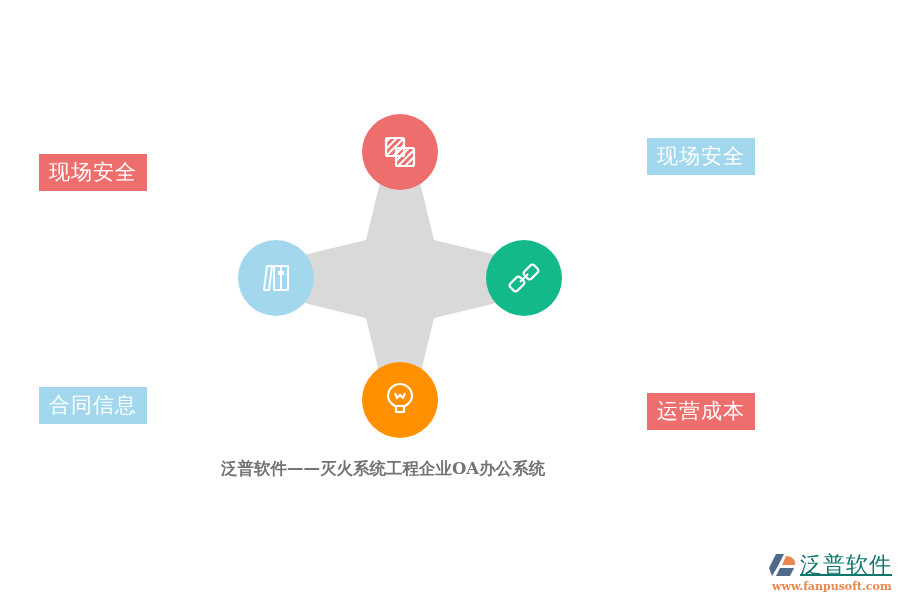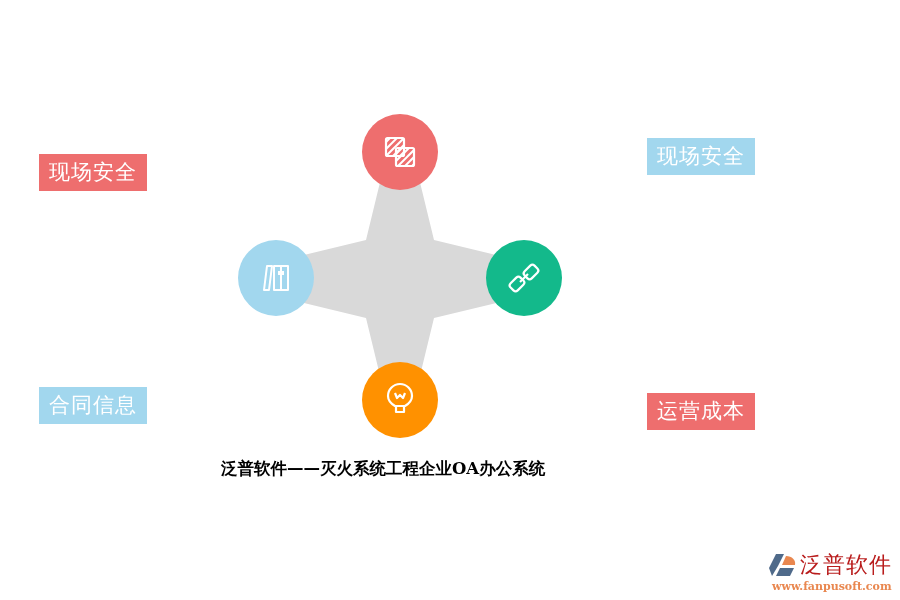--- a/index.html
+++ b/index.html
@@ -15,26 +15,26 @@
     }
     .node svg { width: 36px; height: 36px; }
     .label {
       position: absolute; color: #ffffff; font-size: 21px; line-height: 37px;
       height: 37px; padding: 0 10px; letter-spacing: 1px; white-space: nowrap;
       font-family: "DejaVu Sans", sans-serif;
     }
     .caption {
       position: absolute; left: 221px; top: 458px;
       font-family: "DejaVu Serif", "Liberation Serif", serif;
-      font-weight: bold; font-size: 16.5px; color: #000000; white-space: nowrap;
+      font-weight: bold; font-size: 16.5px; color: #737373; white-space: nowrap;
     }
     .logo { position: absolute; left: 768px; top: 550px; width: 125px; height: 45px; }
     .logo-title {
-      position: absolute; left: 32px; top: 0; font-size: 22px; color: #b91c1c;
-      font-family: "DejaVu Sans", sans-serif; letter-spacing: 1px; white-space: nowrap;
+      position: absolute; left: 32px; top: 0; font-size: 22px; color: #0f766e;
+      font-family: "DejaVu Sans", sans-serif; letter-spacing: 1px; white-space: nowrap; text-decoration: underline;
     }
     .logo-url {
       position: absolute; left: 4px; top: 30px; font-size: 11px; color: #e9874f;
       font-family: "DejaVu Serif", serif; white-space: nowrap; font-weight: bold;
     }
     .logo-mark { position: absolute; left: 0; top: 2px; width: 30px; height: 26px; }
   </style>
 </head>
 <body>
 

